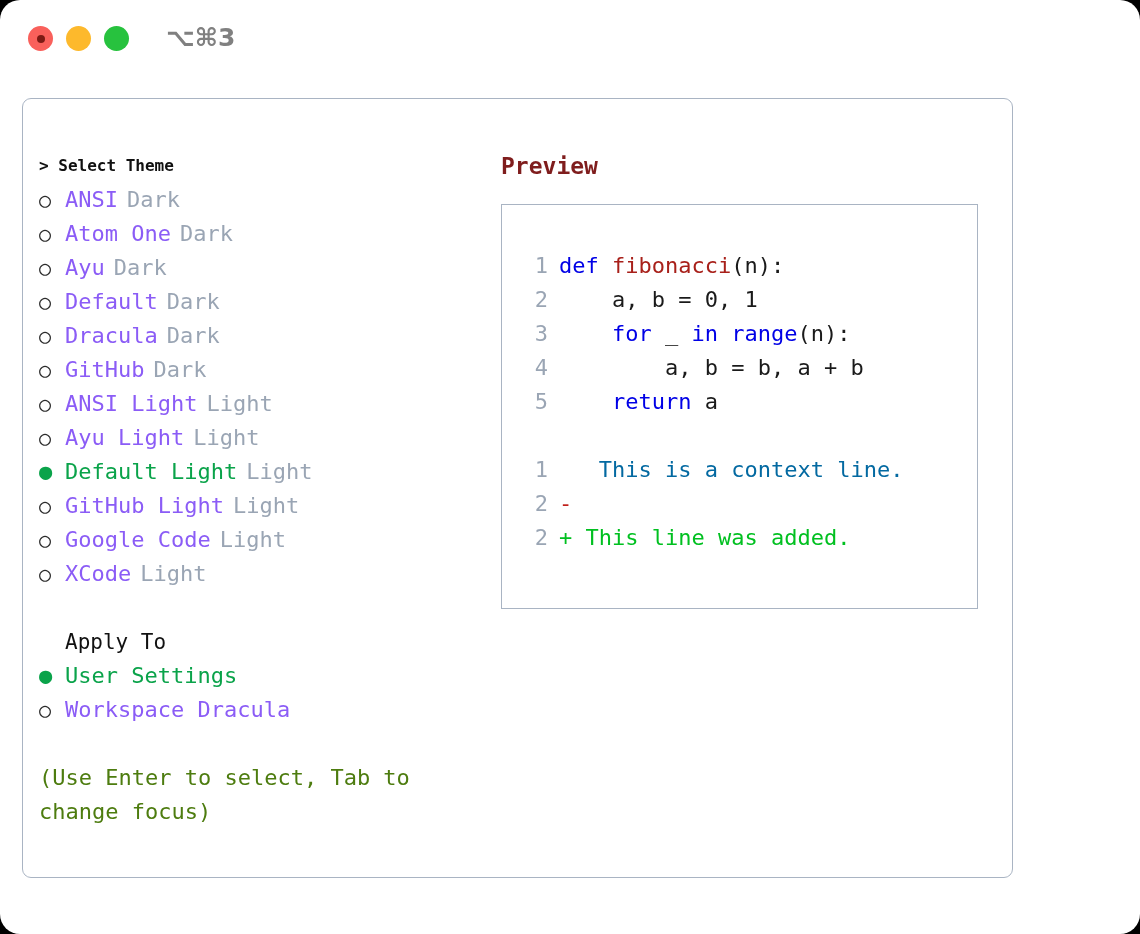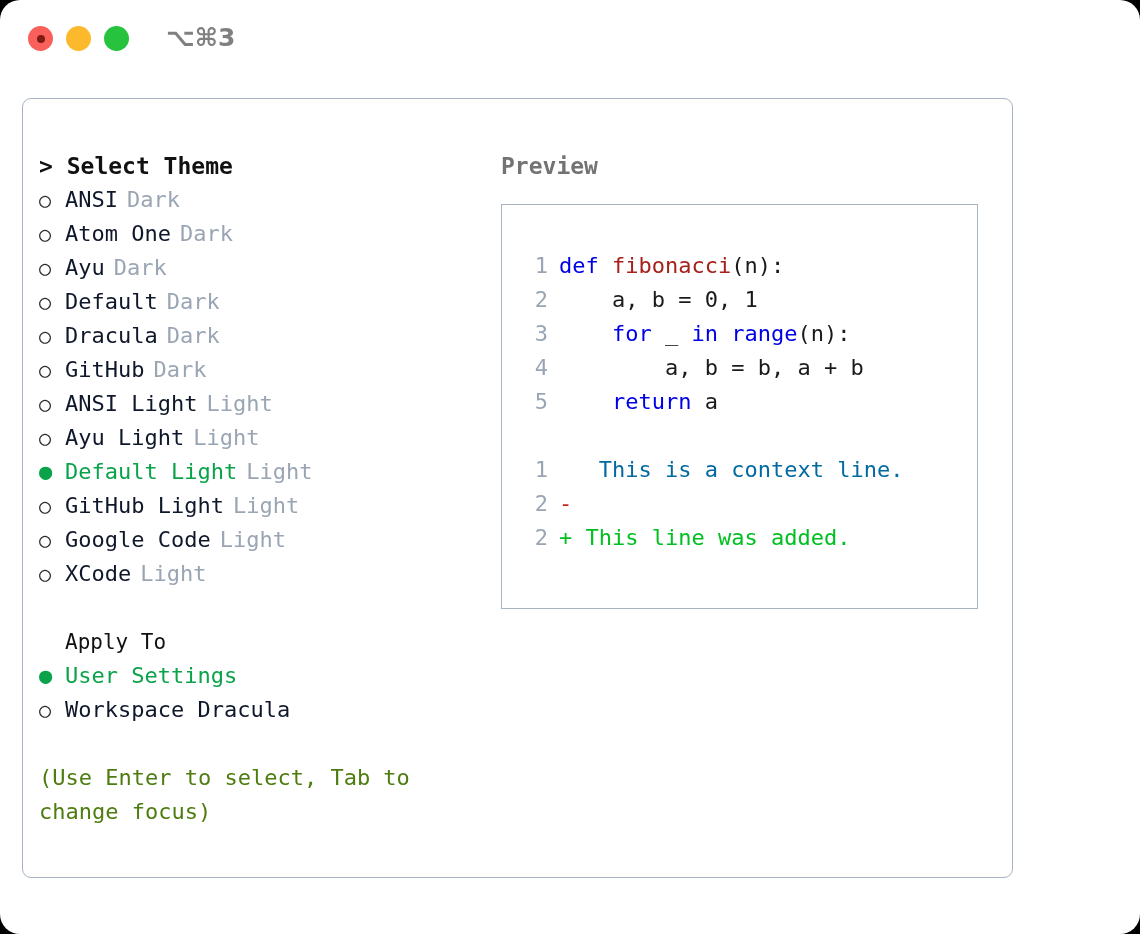--- a/index.html
+++ b/index.html
@@ -89,21 +89,21 @@
   }
 
   
   .left-pane {
     position: absolute;
     left: 16px;
     top: 50px;
     width: 430px;
   }
   .section-title {
-    font-size: 23px;
+    font-size: 16px;
     font-weight: bold;
     color: #111111;
     line-height: 34px;
     white-space: pre;
   }
   .opt-row {
     display: flex;
     align-items: baseline;
     line-height: 34px;
     font-size: 22px;
@@ -115,21 +115,21 @@
     flex: 0 0 26px;
     font-size: 20px;
     color: #2b2b2b;
     white-space: pre;
   }
   .bullet.selected {
     color: #0aa34a;
     font-size: 22px;
   }
   .opt-label {
-    color: #0f172a;
+    color: #8b5cf6;
     white-space: pre;
   }
   .opt-row.selected .opt-label { color: #0aa34a; }
   .opt-cat {
     color: #9aa5b4;
     white-space: pre;
     margin-left: 9px;
   }
   .apply-block { margin-top: 34px; }
   .apply-title {
@@ -151,21 +151,21 @@
   
   .right-pane {
     position: absolute;
     left: 478px;
     top: 50px;
     width: 486px;
   }
   .preview-title {
     font-size: 23px;
     font-weight: bold;
-    color: #737373;
+    color: #7f1d1d;
     line-height: 34px;
     white-space: pre;
   }
   .preview-box {
     margin-top: 21px;
     width: 477px;
     height: 405px;
     box-sizing: border-box;
     border: 1px solid #a9b4c3;
     background: #ffffff;

